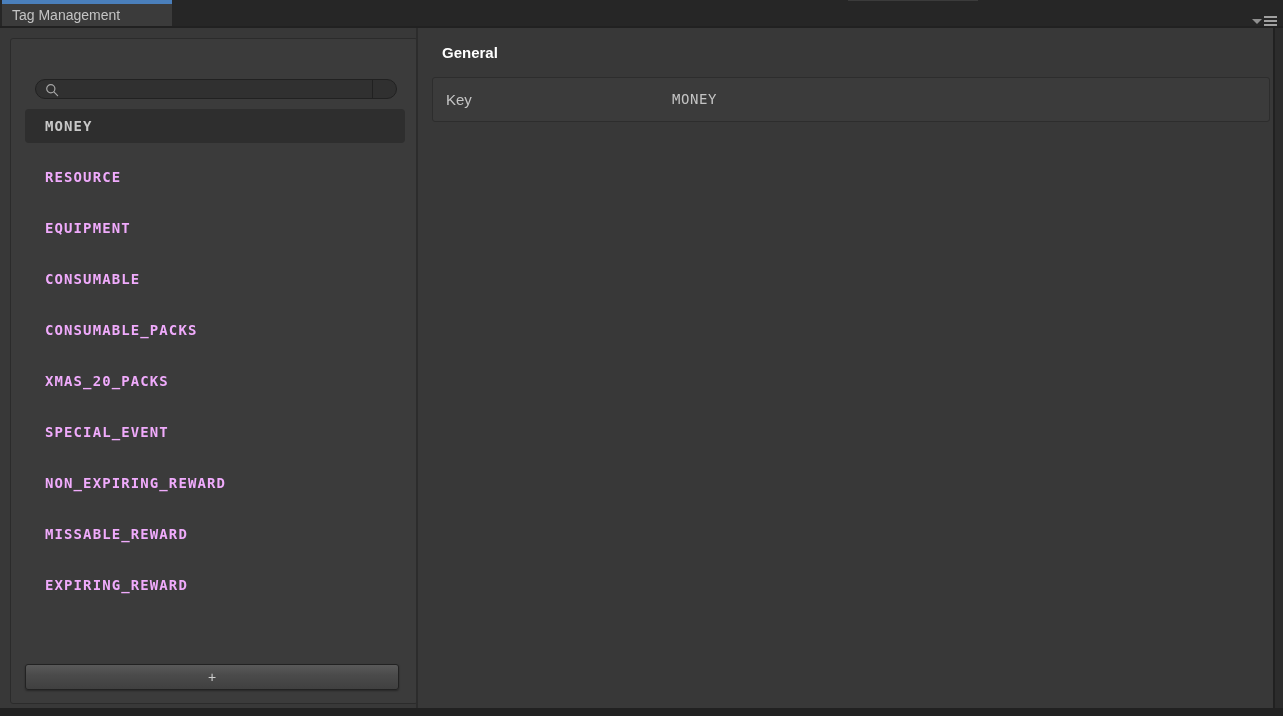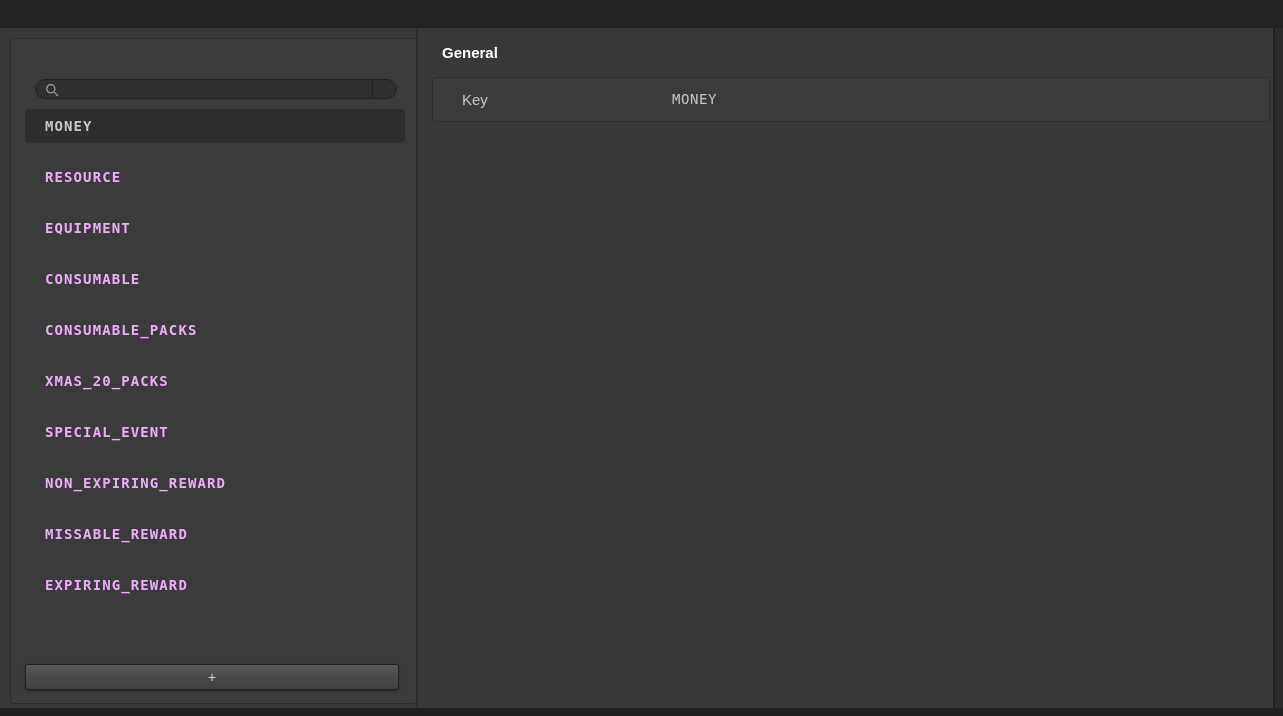--- a/index.html
+++ b/index.html
@@ -226,38 +226,55 @@
     position: absolute;
     left: 14px; top: 49px;
     width: 838px;
     height: 45px;
     background: #3b3b3b;
     border: 1px solid #2d2d2d;
     border-radius: 3px;
   }
   .field-label {
     position: absolute;
-    left: 29px; top: 13px;
+    left: 13px; top: 13px;
     font-size: 15px;
     color: #c4c4c4;
   }
   .field-value {
     position: absolute;
     left: 239px; top: 13px;
     font-family: "DejaVu Sans Mono", monospace;
     font-size: 14px;
     letter-spacing: 0.6px;
     color: #c4c4c4;
   }
 </style>
 </head>
 <body>
 
 <div id="app">
 
+  <div class="tabbar">
+    <div class="tabbar-topline"></div>
+
+    <div class="tab">
+      <div class="tab-accent"></div>
+      <div class="tab-label">Tag Management</div>
+    </div>
+
+    <div class="win-menu">
+      <div class="caret-down"></div>
+      <div class="hamburger">
+        <i></i>
+        <i></i>
+        <i></i>
+      </div>
+    </div>
+  </div>
 
   <div class="body-area">
     <div class="body-top-rule"></div>
   </div>
 
   <div class="left-panel">
 
     <div class="search-field">
       <svg class="search-icon" viewBox="0 0 14 14" fill="none" stroke="#a6a6a6" stroke-width="1.2">
         <circle cx="5.8" cy="5.8" r="4.1"></circle>

